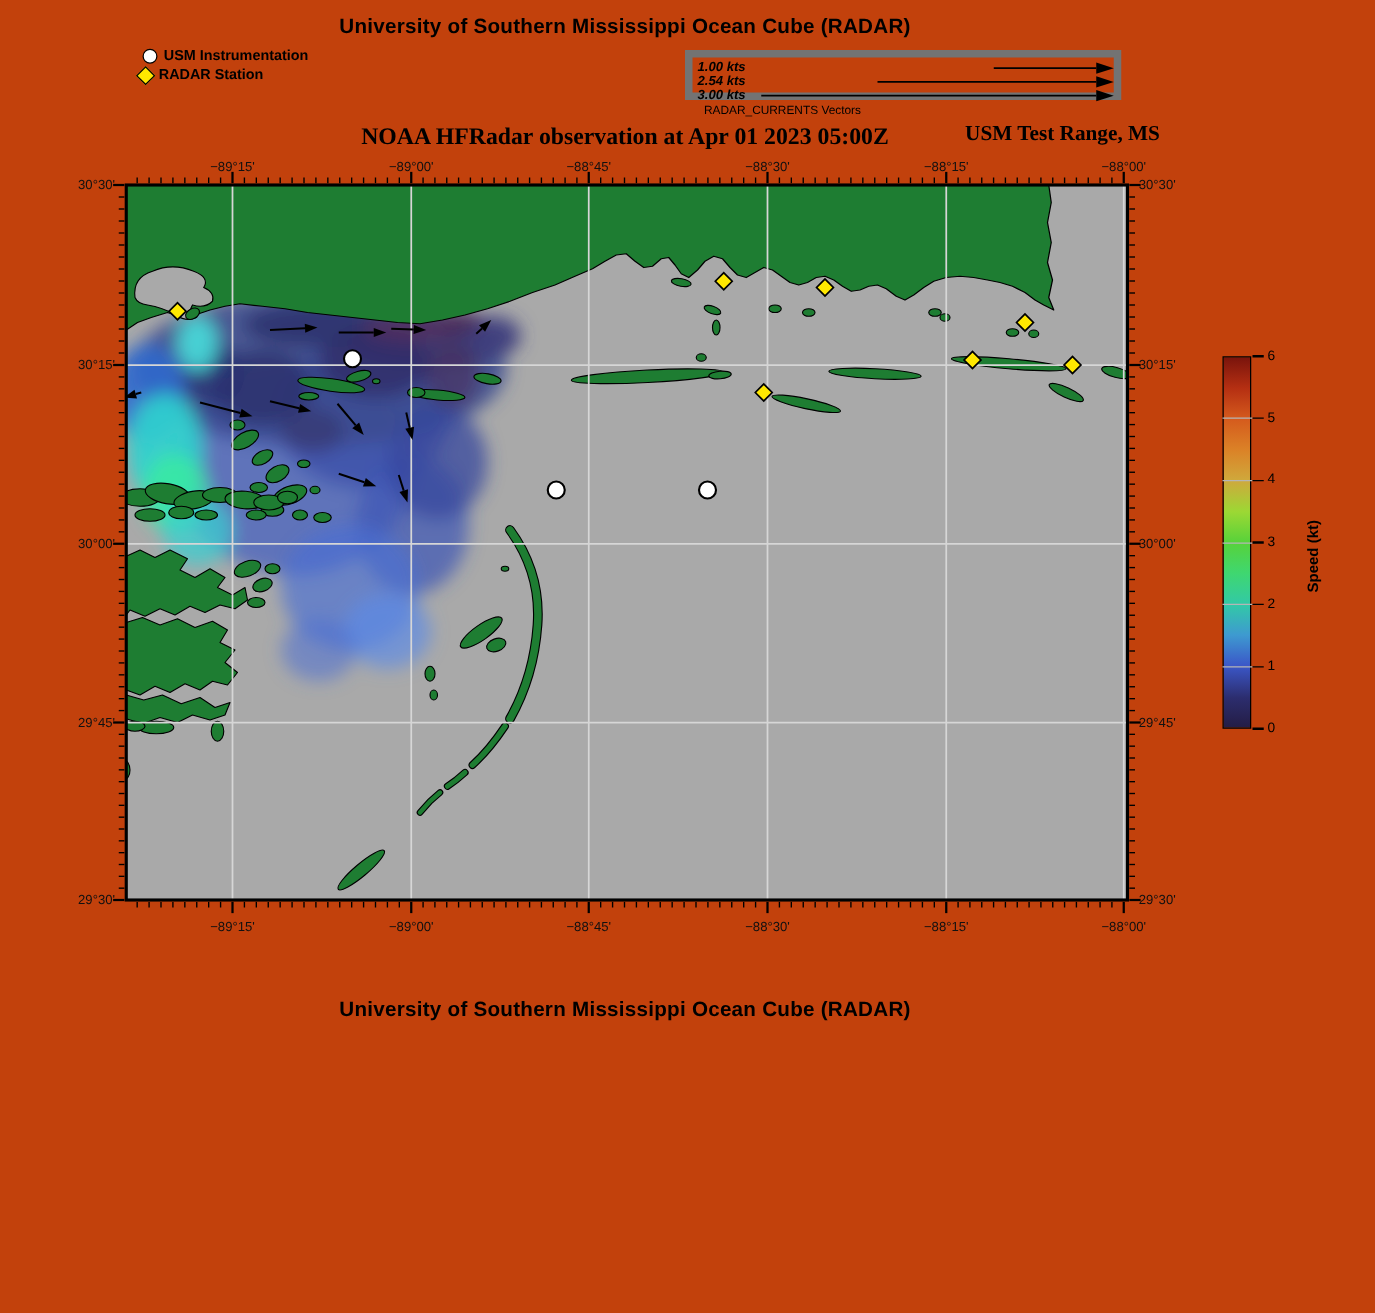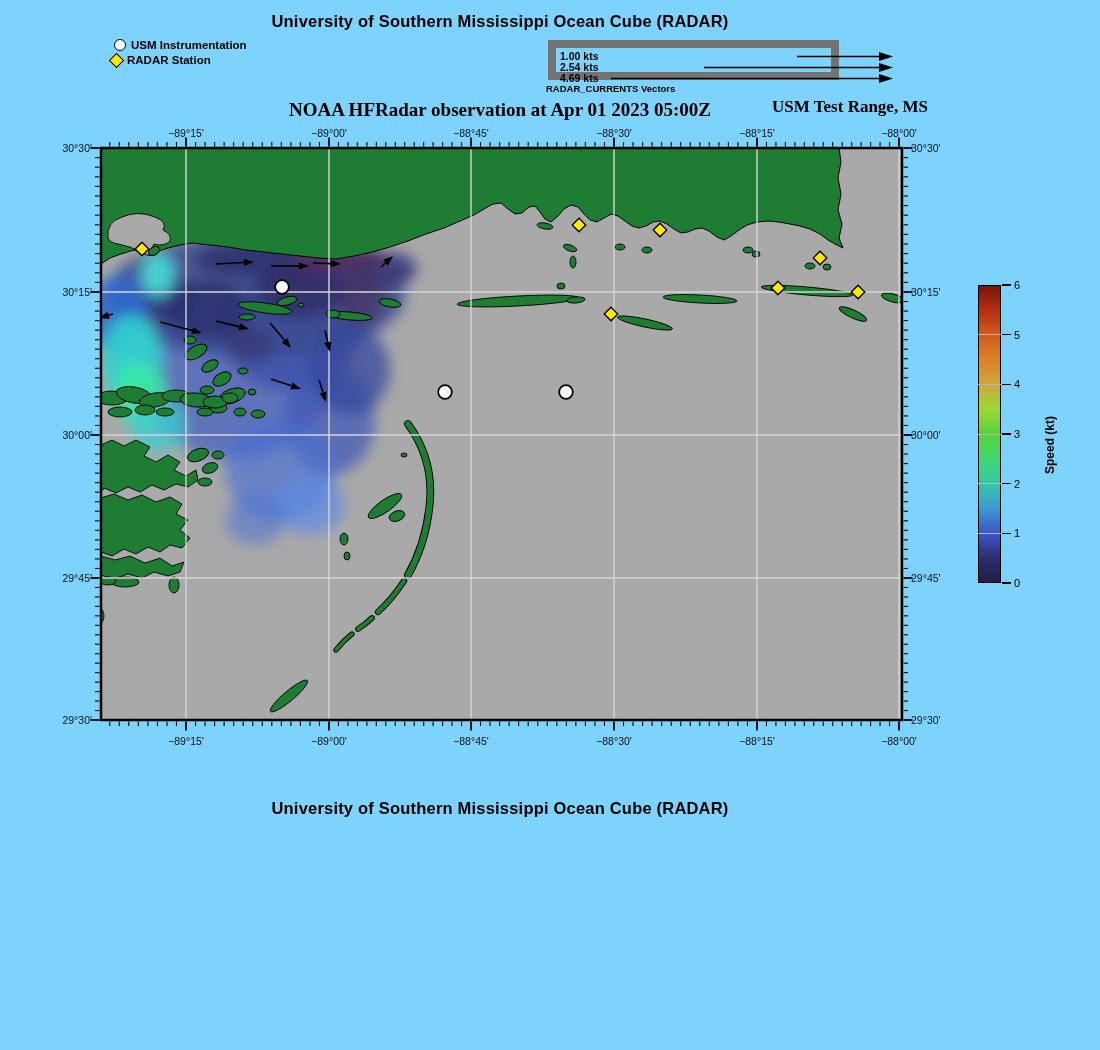--- a/index.html
+++ b/index.html
@@ -1,26 +1,26 @@
 <!DOCTYPE html>
 <html><head>
 <meta charset="utf-8">
 <style>
   html,body{margin:0;padding:0;background:#fff;}
-  .page{position:relative;width:1100px;height:1050px;background:#7dd3fc;
+  .page{position:relative;width:1100px;height:1050px;background:#c2410c;
         font-family:"Liberation Sans",sans-serif;color:#000;overflow:hidden;}
   .abs{position:absolute;}
   .fig-title{width:1000px;left:0;text-align:center;font-weight:bold;font-size:16.5px;letter-spacing:0.2px;}
   #map-svg{position:absolute;left:0;top:0;}
   .legend-row{display:flex;align-items:center;gap:5px;font-weight:bold;font-size:11.5px;}
   .sym-circle{width:10px;height:10px;border:1.7px solid #000;border-radius:50%;background:#fff;flex:0 0 auto;}
   .sym-diamond{width:9px;height:9px;border:1.4px solid #000;background:#ffe800;transform:rotate(45deg);flex:0 0 auto;}
-  #vector-key{left:548px;top:40px;width:291px;height:40px;border:8px solid #737373;box-sizing:border-box;}
+  #vector-key{left:548px;top:40px;width:349px;height:40px;border:6px solid #737373;box-sizing:border-box;font-style:italic;}
   .vk-label{position:absolute;left:4px;font-weight:bold;font-size:10.5px;line-height:11px;white-space:nowrap;}
-  #vk-caption{left:546px;top:83px;width:160px;text-align:left;font-weight:bold;font-size:9.5px;}
+  #vk-caption{left:546px;top:83px;width:160px;text-align:center;font-weight:normal;font-size:9.5px;}
   #subtitle{left:150px;top:99px;width:700px;text-align:center;
             font-family:"Liberation Serif",serif;font-weight:bold;font-size:19px;}
   #corner-label{left:760px;top:97px;width:180px;text-align:center;
             font-family:"Liberation Serif",serif;font-weight:bold;font-size:17px;}
   #colorbar{left:978px;top:285px;width:21px;height:296px;border:1.5px solid #000;}
   .cb-crossline{position:absolute;left:978px;width:24px;height:1px;background:#b5b5b5;}
   .cb-tick{position:absolute;left:1002px;width:9px;height:1.6px;background:#000;}
   .cb-label{position:absolute;left:1014px;transform:translateY(-52%);font-size:11px;}
   #cb-title{left:1050px;top:445px;transform:translate(-50%,-50%) rotate(-90deg);
             font-weight:bold;font-size:12px;white-space:nowrap;}
@@ -37,21 +37,21 @@
     <span>USM Instrumentation</span>
   </div>
   <div class="abs legend-row" style="left:111px;top:54px">
     <span class="sym-diamond"></span>
     <span>RADAR Station</span>
   </div>
 
   <div class="abs" id="vector-key">
     <div class="vk-label" style="top:3px">1.00 kts</div>
     <div class="vk-label" style="top:14px">2.54 kts</div>
-    <div class="vk-label" style="top:25px">4.69 kts</div>
+    <div class="vk-label" style="top:25px">3.00 kts</div>
     <svg id="vk-svg" width="345" height="36" style="position:absolute;left:0;top:0">
         <g>
           <line x1="241" y1="8.5" x2="323" y2="8.5" stroke="#000" stroke-width="1.3"></line>
           <polygon points="337,8.5 323,13 323,4" fill="#000"></polygon>
         </g>
         <g>
           <line x1="148" y1="19.5" x2="323" y2="19.5" stroke="#000" stroke-width="1.3"></line>
           <polygon points="337,19.5 323,24 323,15" fill="#000"></polygon>
         </g>
         <g>

